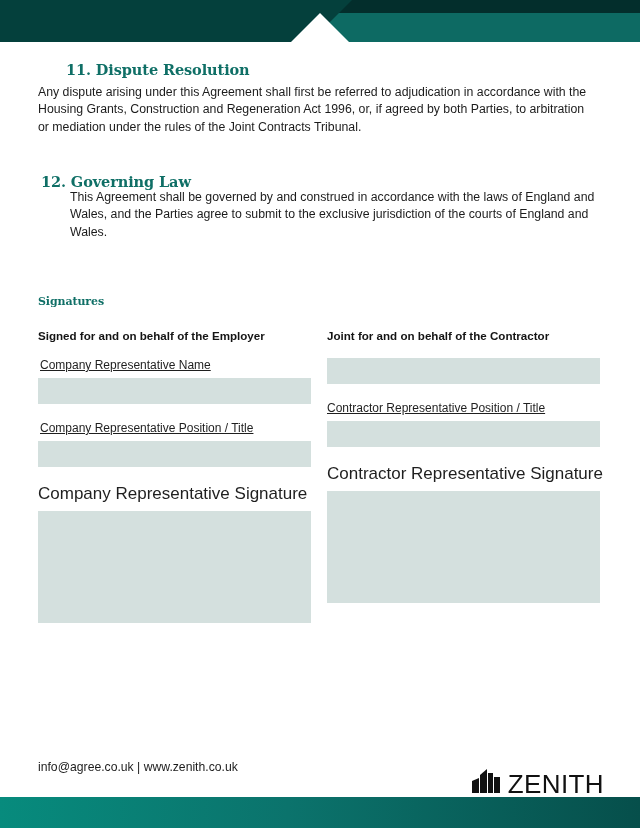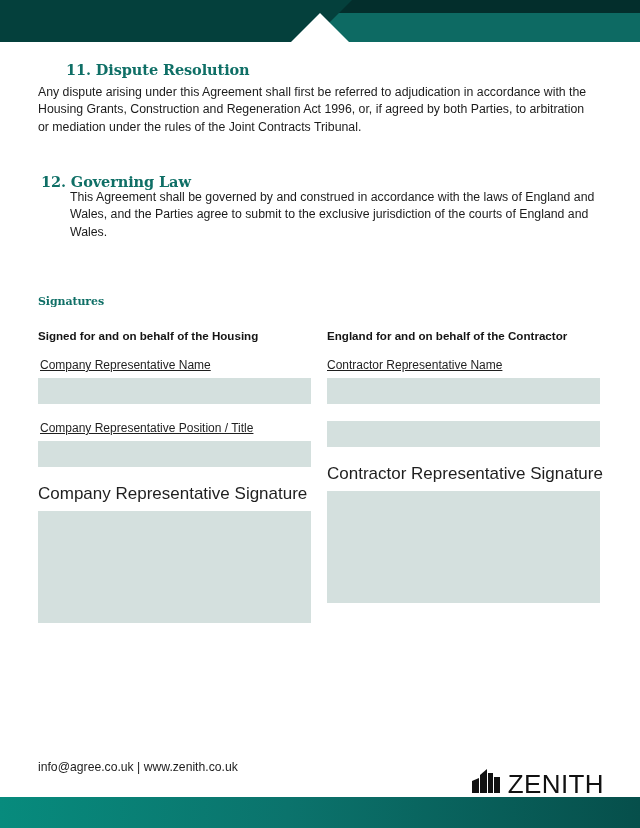--- a/index.html
+++ b/index.html
@@ -196,38 +196,38 @@
 
   <h2 id="sec-governing" class="section-heading">12. Governing Law</h2>
   <p id="sec-governing-body" class="body-text">This Agreement shall be governed by and construed in accordance with the laws of England and Wales, and the Parties agree to submit to the exclusive jurisdiction of the courts of England and Wales.</p>
 
   <h2 id="sec-signatures" class="section-heading">Signatures</h2>
 
   <div class="sig-grid">
     <div class="sig-cols">
 
       <div class="sig-col col-left">
-        <div class="sig-col-header">Signed for and on behalf of the Housing</div>
+        <div class="sig-col-header">Signed for and on behalf of the Employer</div>
 
         <div class="field-label">Company Representative Name</div>
         <div class="field-box"></div>
 
         <div class="field-label">Company Representative Position / Title</div>
         <div class="field-box"></div>
 
         <div class="sig-label">Company Representative Signature</div>
         <div class="sig-box"></div>
       </div>
 
       <div class="sig-col col-right">
-        <div class="sig-col-header">England for and on behalf of the Contractor</div>
-
-        <div class="field-label">Contractor Representative Name</div>
-        <div class="field-box"></div>
-
+        <div class="sig-col-header">Joint for and on behalf of the Contractor</div>
+
+        <div class="field-box"></div>
+
+        <div class="field-label">Contractor Representative Position / Title</div>
         <div class="field-box"></div>
 
         <div class="sig-label">Contractor Representative Signature</div>
         <div class="sig-box"></div>
       </div>
 
     </div>
   </div>
 </div>
 

